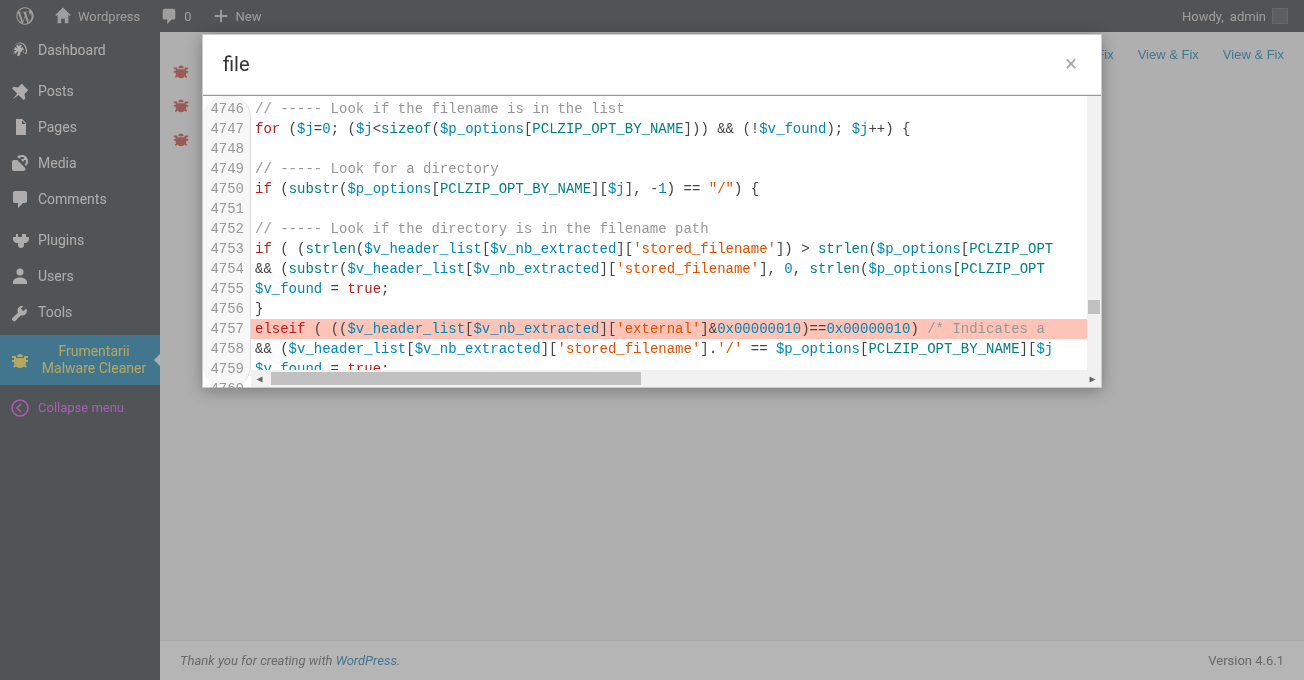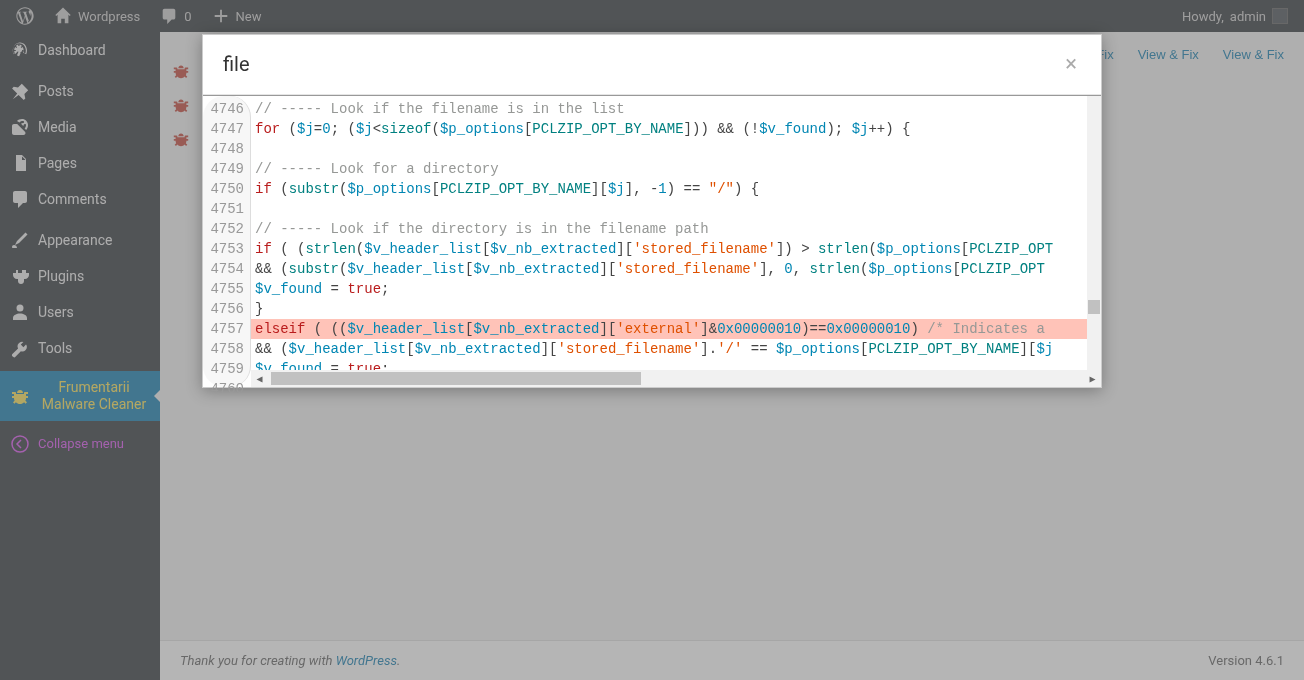--- a/index.html
+++ b/index.html
@@ -112,50 +112,42 @@
     <span class="menu-icon">
         <svg viewBox="0 0 20 20">
           <path d="M11.8 2.8L8 6.6l-4.3-.9L2.1 7.4l5.1 5.1-4.4 5.8 5.8-4.4 5.1 5.1 1.6-1.6-.9-4.3 3.8-3.8-6.4-6.5z"></path>
         </svg>
       </span>
     <span>Posts</span>
   </div>
   <div class="menu-item">
     <span class="menu-icon">
         <svg viewBox="0 0 20 20">
+          <path d="M6 2h6l4 4v12H6V2zm6 1.4V7h3.6L12 3.4z"></path>
+        </svg>
+      </span>
+    <span>Pages</span>
+  </div>
+  <div class="menu-item">
+    <span class="menu-icon">
+        <svg viewBox="0 0 20 20">
           <path d="M14 7c0 .8-.3 1.5-.8 2l-2.2-2.2c.5-.5 1.2-.8 2-.8 .6 0 1-.4 1-1s-.4-1-1-1c-1.4 0-2.6.5-3.5 1.4L7 3.9C8.3 2.7 10 2 12 2c3.3 0 6 2.7 6 6 0 2-.7 3.7-1.9 5l-1.5-1.5c.9-.9 1.4-2.1 1.4-3.5 0-.6-.4-1-1-1s-1 .4-1 1zM4 18c-1.1 0-2-.9-2-2V9c0-1.1.9-2 2-2h3.2l8 8c.2.5.3 1 .3 1.6V16c0 1.1-.9 2-2 2H4z"></path>
         </svg>
       </span>
     <span>Media</span>
   </div>
   <div class="menu-item">
     <span class="menu-icon">
         <svg viewBox="0 0 20 20">
-          <path d="M6 2h6l4 4v12H6V2zm6 1.4V7h3.6L12 3.4z"></path>
-        </svg>
-      </span>
-    <span>Pages</span>
-  </div>
-  <div class="menu-item">
-    <span class="menu-icon">
-        <svg viewBox="0 0 20 20">
           <path d="M5 2h10c1.1 0 2 .9 2 2v8c0 1.1-.9 2-2 2h-2l-5 5v-5H5c-1.1 0-2-.9-2-2V4c0-1.1.9-2 2-2z"></path>
         </svg>
       </span>
     <span>Comments</span>
   </div>
   <div class="menu-sep"></div>
-  <div class="menu-item">
-    <span class="menu-icon">
-        <svg viewBox="0 0 20 20">
-          <path d="M15.5 2.5l2 2L9 13l-4 2 2-4 8.5-8.5zM4 15c-1.1 0-2 .9-2 2 0 .6.4 1 1 1h4c0-1.7-1.3-3-3-3z"></path>
-        </svg>
-      </span>
-    <span>Appearance</span>
-  </div>
   <div class="menu-item">
     <span class="menu-icon">
         <svg viewBox="0 0 20 20">
           <path d="M13 3v3h3v2c0 2.2-1.8 4-4 4h-1v2c0 1.7-1.3 3-3 3s-3-1.3-3-3v-2H4c-2.2 0-4-1.8-4-4V6h3V3h2v3h4V3h2z" transform="translate(3,1)"></path>
         </svg>
       </span>
     <span>Plugins</span>
   </div>
   <div class="menu-item">
     <span class="menu-icon">

